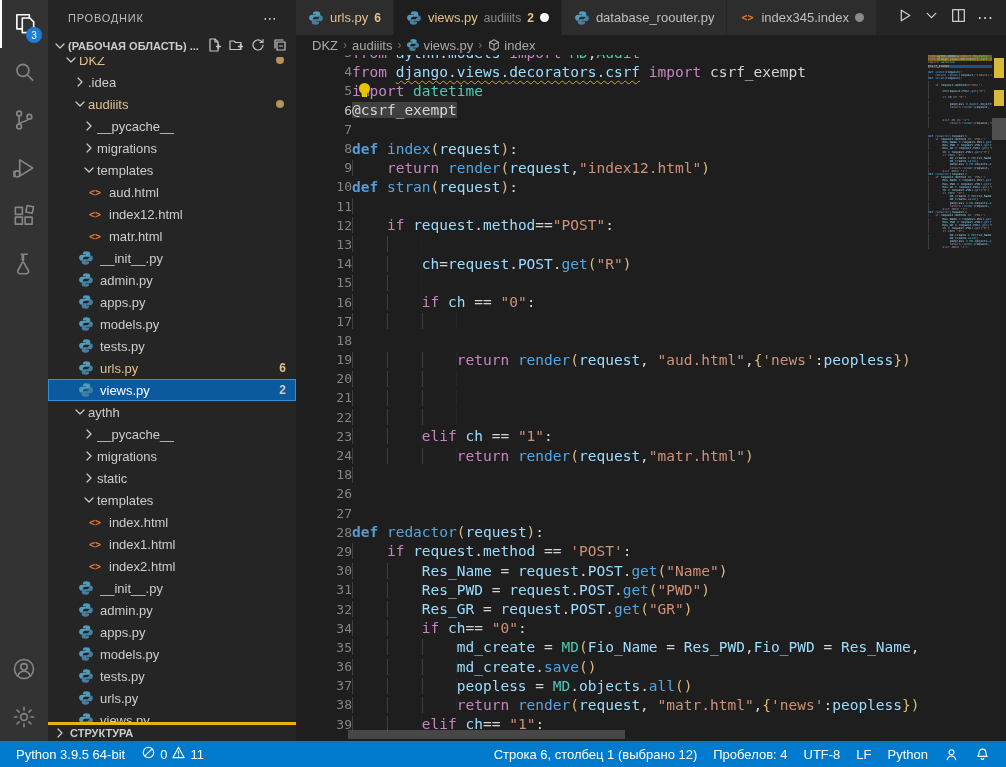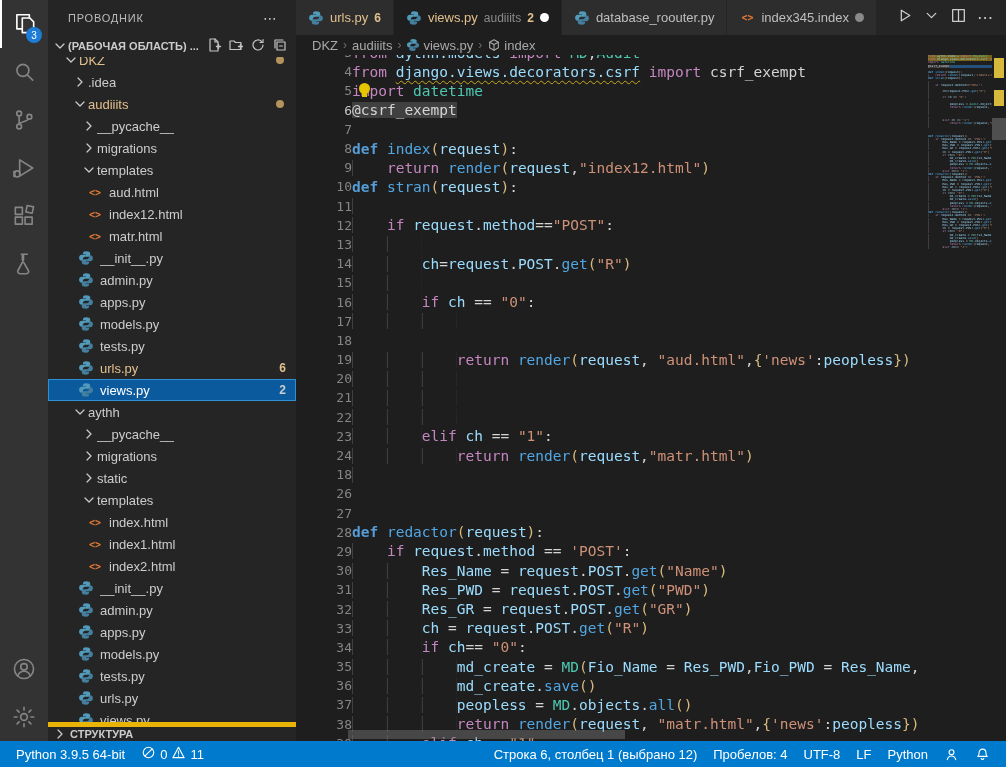--- a/index.html
+++ b/index.html
@@ -35,21 +35,21 @@
   .trow .chev { width:16px; height:16px; flex:0 0 16px; color:#cccccc; }
   .trow .ficon { width:16px; height:16px; flex:0 0 16px; margin-right:6px; display:flex; align-items:center; justify-content:center; }
   .trow .lbl { overflow:hidden; }
   .trow.mod .lbl { color:#e2c08d; }
   .trow.selected { background:#0c5a9e; outline:1px solid #2f8fd4; outline-offset:-1px; }
   .trow.selected .lbl { color:#ffffff; }
   .tbadge { margin-left:auto; margin-right:10px; font-size:12px; font-weight:bold; color:#cccccc; }
   .trow.mod .tbadge { color:#e2c08d; }
   .tdot { margin-left:auto; margin-right:12px; width:8px; height:8px; border-radius:4px; background:#b3945c; }
   .html-glyph { color:#e37933; font-size:10px; font-weight:bold; font-family:"DejaVu Sans Mono",monospace; }
-  .outlinebar { position:absolute; left:0; right:0; bottom:0; height:19px; border-top:5px solid #eab308;
+  .outlinebar { position:absolute; left:0; right:0; bottom:0; height:19px; border-top:3px solid #eab308;
     display:flex; align-items:center; color:#cccccc; font-weight:bold; font-size:11px; background:#252526; }
   .outlinebar .chev { width:16px; height:16px; color:#cccccc; margin:0 2px 0 4px; }
 
   
   .editor { position:absolute; left:296px; right:0; top:0; bottom:26px; background:#1e1e1e; }
   .tabbar { position:absolute; top:0; left:0; right:0; height:35px; background:#252526; display:flex; }
   .tab { height:35px; display:flex; align-items:center; padding:0 12px; gap:6px; background:#2d2d2d;
     border-right:1px solid #252526; font-size:13px; color:#bfbfbf; cursor:pointer; white-space:nowrap; }
   .tab.active { background:#1e1e1e; }
   .tab .ficon { width:16px; height:16px; display:flex; align-items:center; justify-content:center; }
@@ -546,21 +546,20 @@
           <div class="cl"><span class="ln">23</span><span class="lc"><span class="t i">        </span><span class="t k">elif </span><span class="t v">ch</span><span class="t w"> == </span><span class="t s">"1"</span><span class="t w">:</span></span></div>
           <div class="cl"><span class="ln">24</span><span class="lc"><span class="t i">            </span><span class="t k">return </span><span class="t f">render</span><span class="t b">(</span><span class="t v">request</span><span class="t w">,</span><span class="t s">"matr.html"</span><span class="t b">)</span></span></div>
           <div class="cl"><span class="ln">18</span><span class="lc"><span class="t i">    </span></span></div>
           <div class="cl"><span class="ln">26</span><span class="lc"></span></div>
           <div class="cl"><span class="ln">27</span><span class="lc"></span></div>
           <div class="cl"><span class="ln">28</span><span class="lc"><span class="t d">def </span><span class="t f">redactor</span><span class="t b">(</span><span class="t v">request</span><span class="t b">)</span><span class="t w">:</span></span></div>
           <div class="cl"><span class="ln">29</span><span class="lc"><span class="t i">    </span><span class="t k">if </span><span class="t v">request</span><span class="t w">.</span><span class="t v">method</span><span class="t w"> == </span><span class="t s">'POST'</span><span class="t w">:</span></span></div>
           <div class="cl"><span class="ln">30</span><span class="lc"><span class="t i">        </span><span class="t v">Res_Name</span><span class="t w"> = </span><span class="t v">request</span><span class="t w">.</span><span class="t v">POST</span><span class="t w">.</span><span class="t f">get</span><span class="t b">(</span><span class="t s">"Name"</span><span class="t b">)</span></span></div>
           <div class="cl"><span class="ln">31</span><span class="lc"><span class="t i">        </span><span class="t v">Res_PWD</span><span class="t w"> = </span><span class="t v">request</span><span class="t w">.</span><span class="t v">POST</span><span class="t w">.</span><span class="t f">get</span><span class="t b">(</span><span class="t s">"PWD"</span><span class="t b">)</span></span></div>
           <div class="cl"><span class="ln">32</span><span class="lc"><span class="t i">        </span><span class="t v">Res_GR</span><span class="t w"> = </span><span class="t v">request</span><span class="t w">.</span><span class="t v">POST</span><span class="t w">.</span><span class="t f">get</span><span class="t b">(</span><span class="t s">"GR"</span><span class="t b">)</span></span></div>
-          <div class="cl"><span class="ln">33</span><span class="lc"><span class="t i">        </span><span class="t v">ch</span><span class="t w"> = </span><span class="t v">request</span><span class="t w">.</span><span class="t v">POST</span><span class="t w">.</span><span class="t f">get</span><span class="t b">(</span><span class="t s">"R"</span><span class="t b">)</span></span></div>
           <div class="cl"><span class="ln">34</span><span class="lc"><span class="t i">        </span><span class="t k">if </span><span class="t v">ch</span><span class="t w">== </span><span class="t s">"0"</span><span class="t w">:</span></span></div>
           <div class="cl"><span class="ln">35</span><span class="lc"><span class="t i">            </span><span class="t v">md_create</span><span class="t w"> = </span><span class="t c">MD</span><span class="t b">(</span><span class="t v">Fio_Name</span><span class="t w"> = </span><span class="t v">Res_PWD</span><span class="t w">,</span><span class="t v">Fio_PWD</span><span class="t w"> = </span><span class="t v">Res_Name</span><span class="t w">,</span></span></div>
           <div class="cl"><span class="ln">36</span><span class="lc"><span class="t i">            </span><span class="t v">md_create</span><span class="t w">.</span><span class="t f">save</span><span class="t b">()</span></span></div>
           <div class="cl"><span class="ln">37</span><span class="lc"><span class="t i">            </span><span class="t v">peopless</span><span class="t w"> = </span><span class="t c">MD</span><span class="t w">.</span><span class="t v">objects</span><span class="t w">.</span><span class="t f">all</span><span class="t b">()</span></span></div>
           <div class="cl"><span class="ln">38</span><span class="lc"><span class="t i">            </span><span class="t k">return </span><span class="t f">render</span><span class="t b">(</span><span class="t v">request</span><span class="t w">, </span><span class="t s">"matr.html"</span><span class="t w">,</span><span class="t b">{</span><span class="t s">'news'</span><span class="t w">:</span><span class="t v">peopless</span><span class="t b">})</span></span></div>
           <div class="cl"><span class="ln">39</span><span class="lc"><span class="t i">        </span><span class="t k">elif </span><span class="t v">ch</span><span class="t w">== </span><span class="t s">"1"</span><span class="t w">:</span></span></div>
         </div>
       <div class="hscroll"></div>
     </div>
     <div class="minimap">

